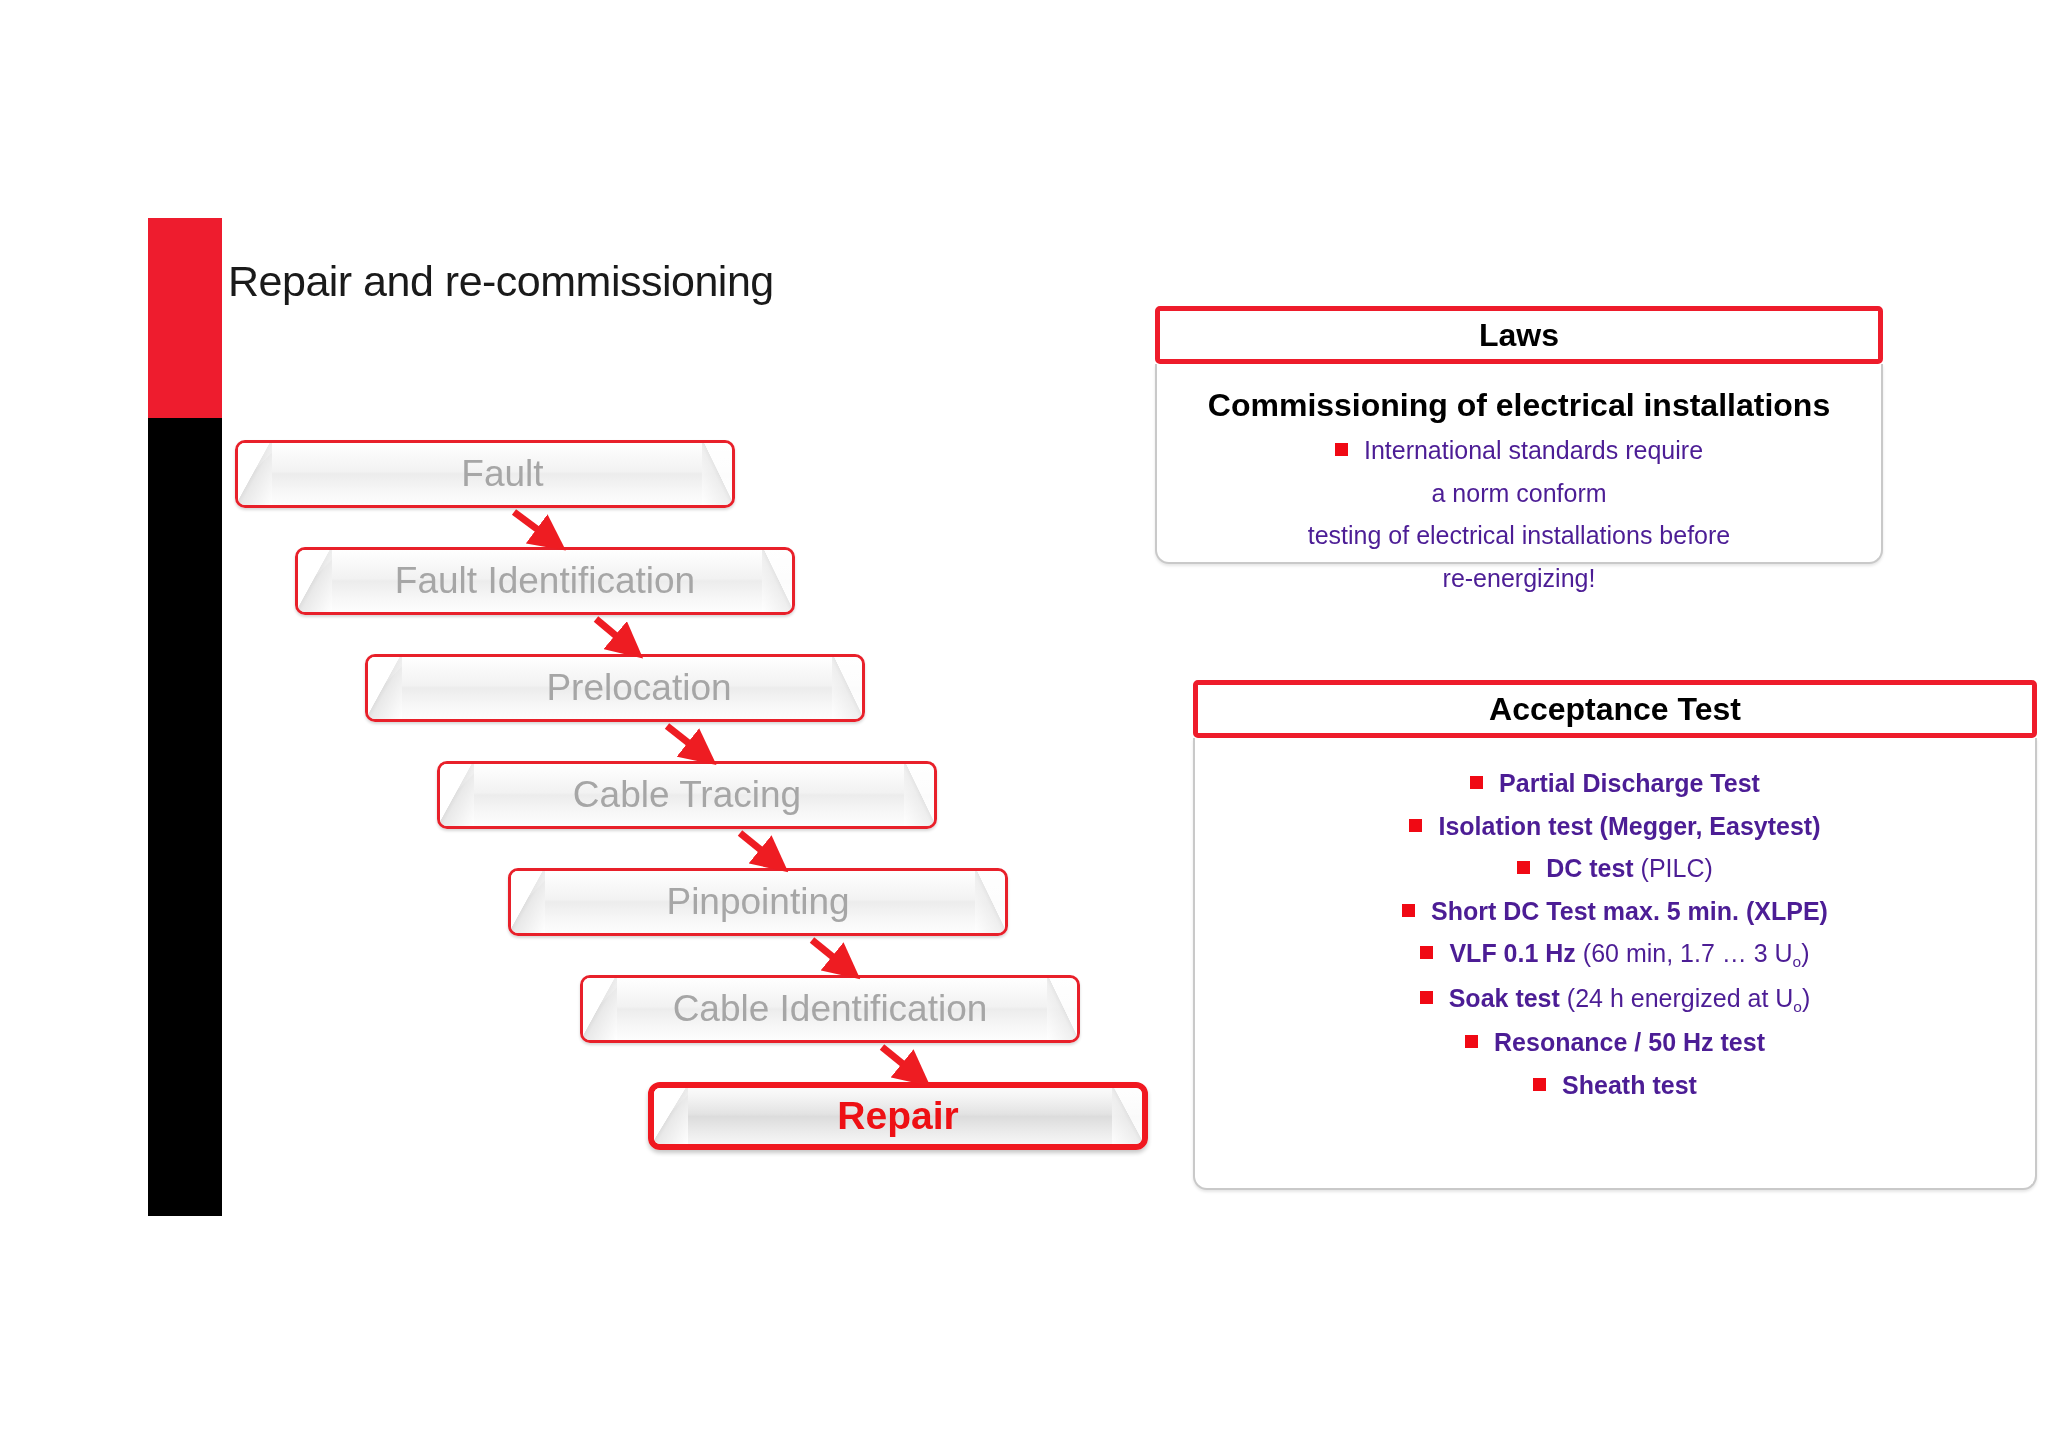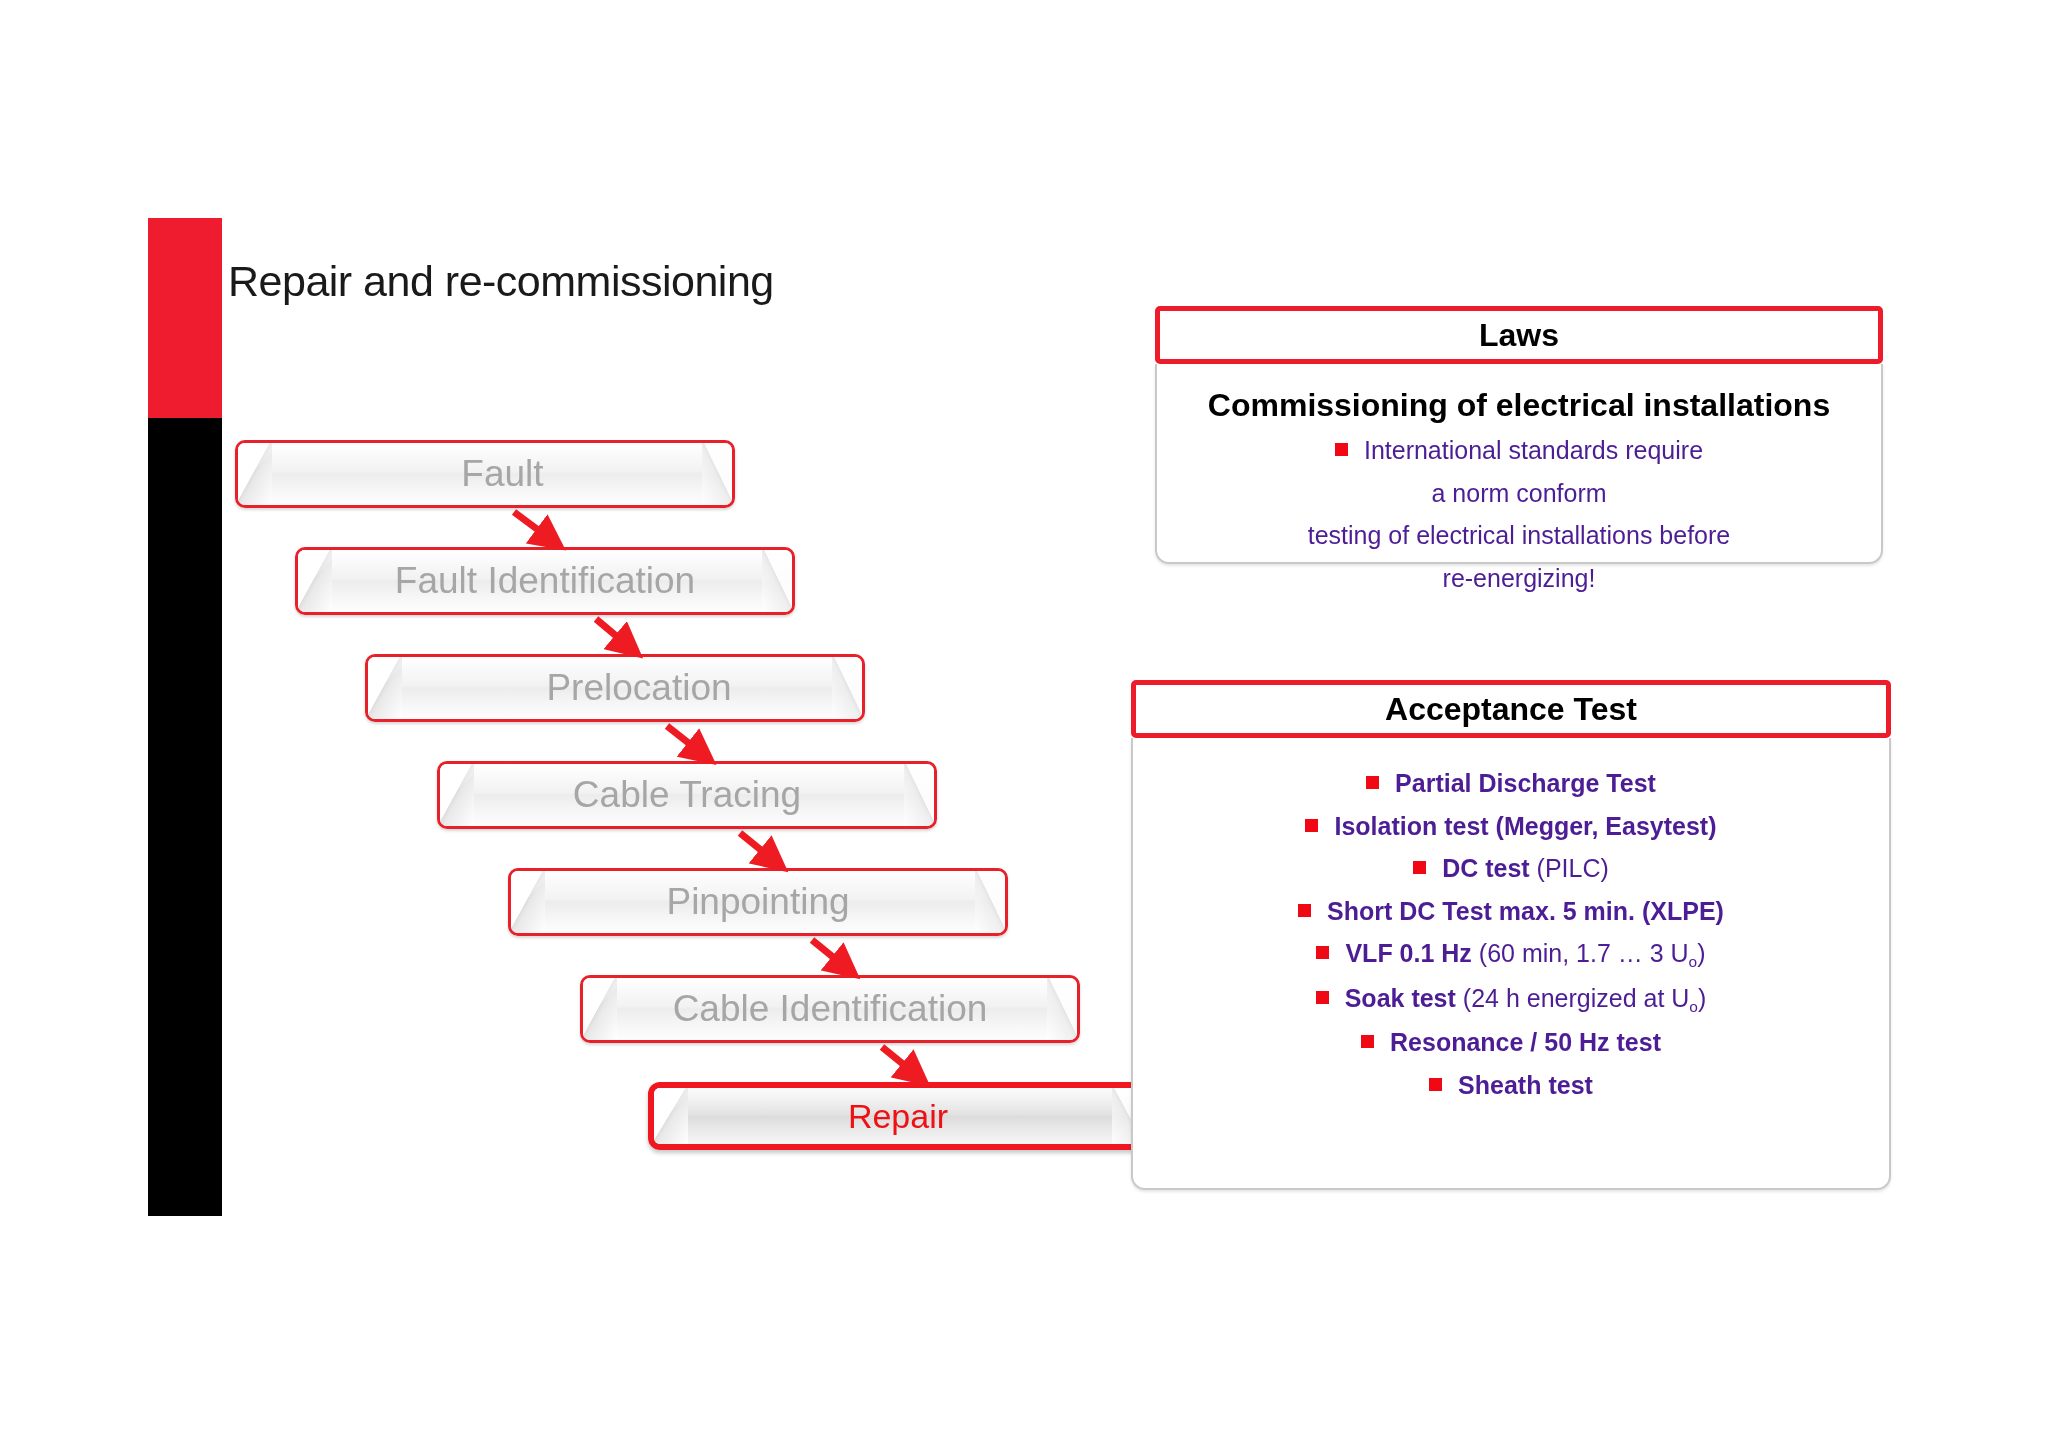--- a/index.html
+++ b/index.html
@@ -121,22 +121,22 @@
         #fbfbfb 0%,
         #f4f4f4 16%,
         #e3e3e3 46%,
         #dcdcdc 51%,
         #ebebeb 78%,
         #f6f6f6 100%);
     box-shadow: 0 3px 4px rgba(0,0,0,0.22);
   }
   .flow-box.highlight .flow-label {
     color: #EE1014;
-    font-weight: normal;
-    font-size: 34px;
+    font-weight: bold;
+    font-size: 39px;
   }
 
   .arrow-svg {
     position: absolute;
     overflow: visible;
     pointer-events: none;
   }
 
   
   .panel {
@@ -268,21 +268,21 @@
       </div>
       <div class="body-line">
         <span>testing of electrical installations before</span>
       </div>
       <div class="body-line">
         <span>re-energizing!</span>
       </div>
     </div>
   </div>
 
-  <div class="panel" style="left:1131px; top:680px; width:760px;">
+  <div class="panel" style="left:1193px; top:680px; width:844px;">
     <div class="panel-header">
       <span class="panel-header-text">Acceptance Test</span>
     </div>
     <div class="panel-body" style="height:452px; padding-top:20px;">
 
       <div class="body-line bold">
         <span class="sq-bullet"></span><span>Partial Discharge Test</span>
       </div>
 
       <div class="body-line bold">

